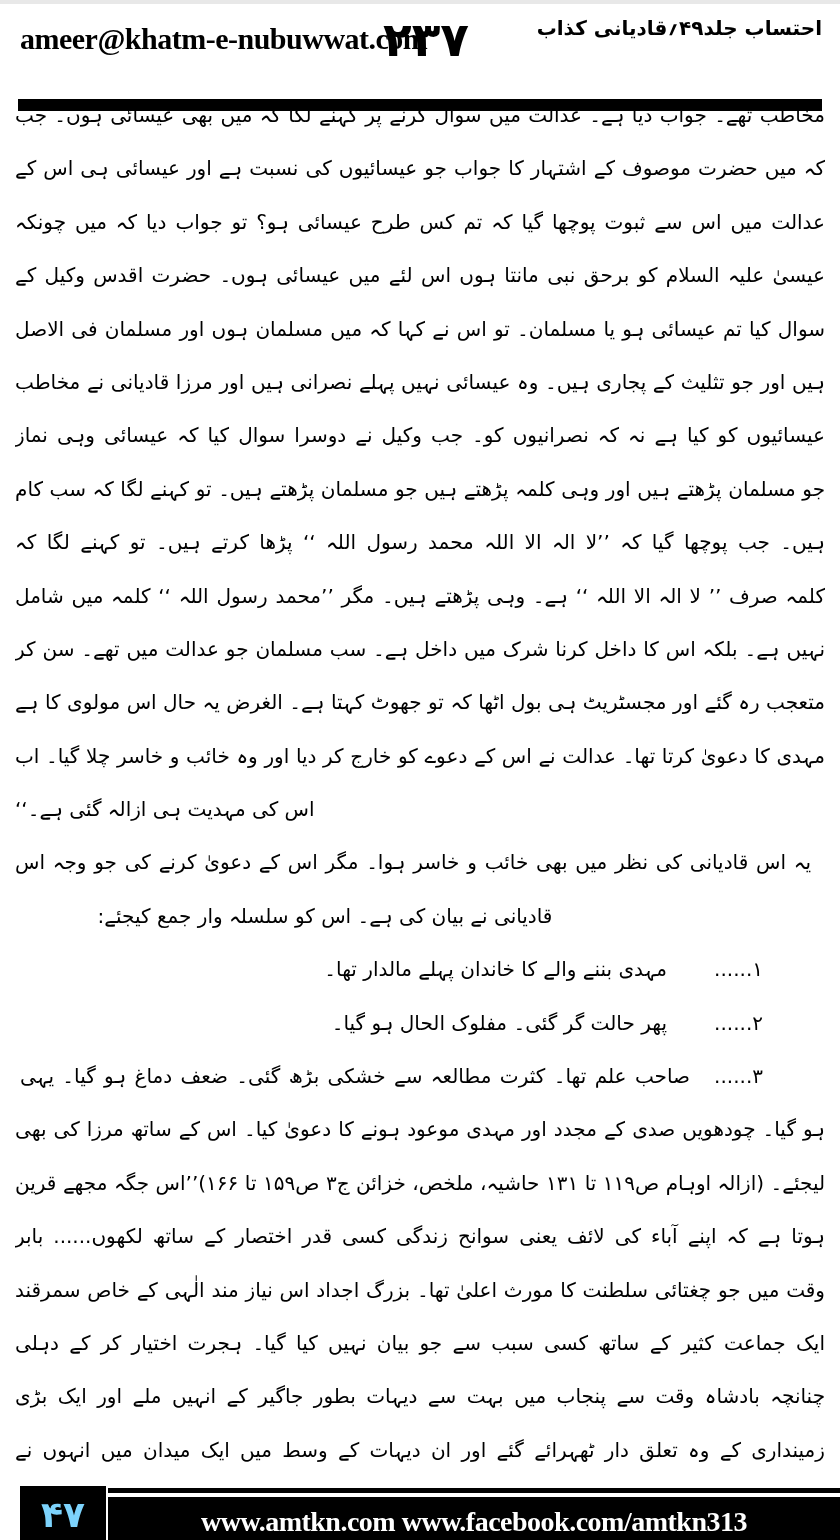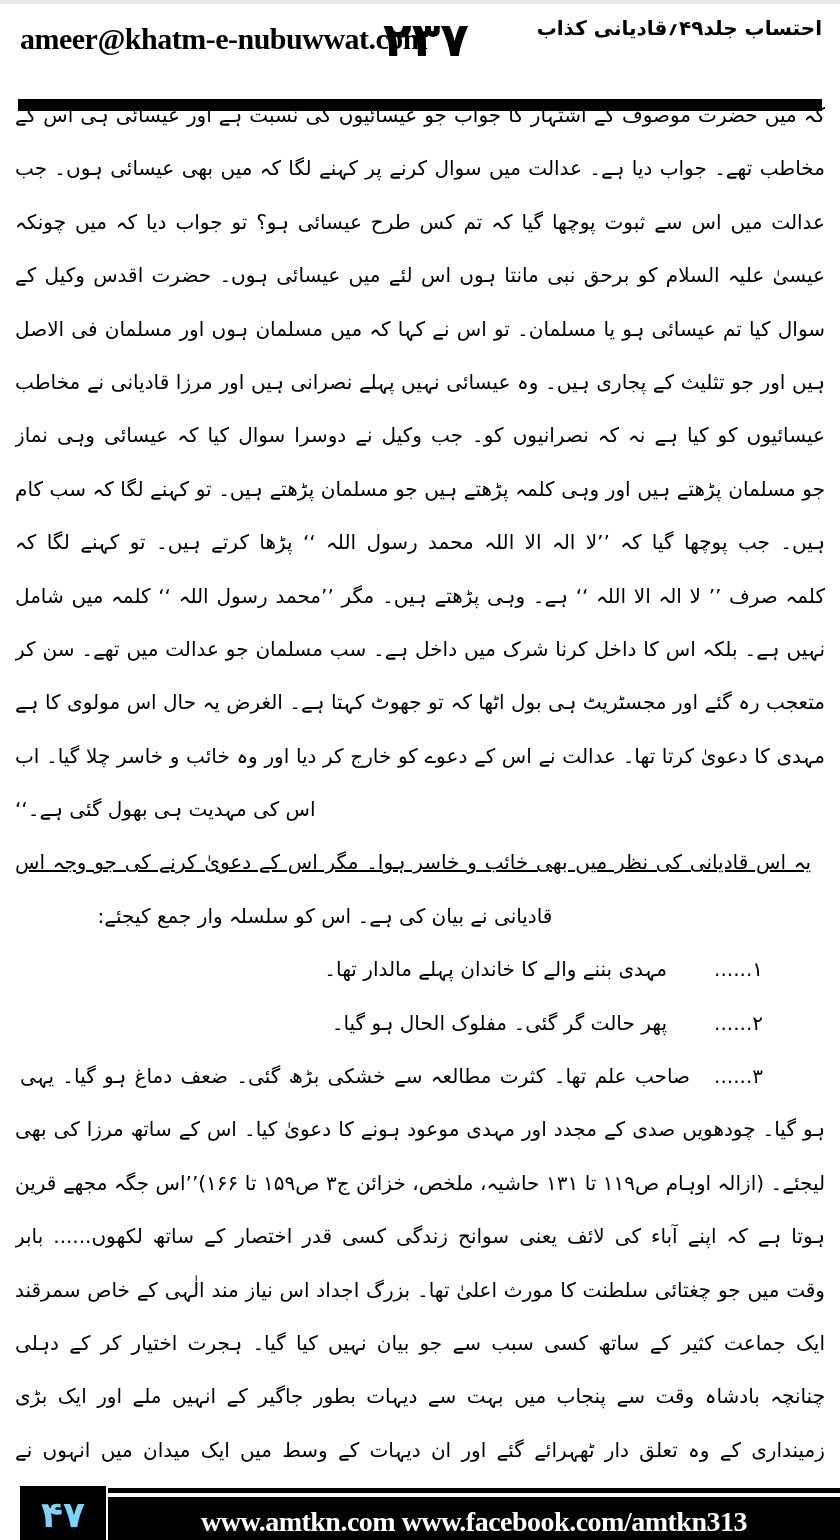--- a/index.html
+++ b/index.html
@@ -29,21 +29,21 @@
     background:#000;
   }
   
   .body-text{position:absolute;left:15px;top:85px;width:810px;}
   .bl{
     height:53.4px;line-height:53.4px;font-size:20px;
     direction:rtl;overflow:hidden;white-space:normal;
   }
   .j{text-align:justify;text-align-last:justify;}
   .left-end{text-align:left;text-align-last:left;}
-  .ind{padding-right:14px;text-decoration:underline;}
+  .ind{padding-right:14px;}
   .ctr{text-align:center;text-align-last:center;padding-right:190px;}
   .list{position:relative;}
   .lnum{position:absolute;right:62px;top:0;direction:rtl;}
   .ltext{position:absolute;right:158px;top:0;direction:rtl;}
   .ltext.l{right:135px;left:5px;text-align:justify;text-align-last:justify;}
   
   .ft-box{
     position:absolute;left:20px;top:1482px;width:86px;height:58px;
     background:#000;color:#7dd3fc;text-align:center;line-height:58px;
     font-size:36px;font-weight:bold;direction:rtl;
@@ -65,34 +65,34 @@
 <body>
 
 <div class="page">
 
   <div class="hdr-email">ameer@khatm-e-nubuwwat.com</div>
   <div class="hdr-num">۲۳۷</div>
   <div class="hdr-title">احتساب جلد۴۹؍قادیانی کذاب</div>
   <div class="hdr-rule"></div>
 
   <div class="body-text">
+    <div class="bl j">مخاطب تھے۔ جواب دیا ہے۔ عدالت میں سوال کرنے پر کہنے لگا کہ میں بھی عیسائی ہوں۔ جب</div>
     <div class="bl j">کہ میں حضرت موصوف کے اشتہار کا جواب جو عیسائیوں کی نسبت ہے اور عیسائی ہی اس کے</div>
-    <div class="bl j">مخاطب تھے۔ جواب دیا ہے۔ عدالت میں سوال کرنے پر کہنے لگا کہ میں بھی عیسائی ہوں۔ جب</div>
     <div class="bl j">عدالت میں اس سے ثبوت پوچھا گیا کہ تم کس طرح عیسائی ہو؟ تو جواب دیا کہ میں چونکہ حضرت</div>
     <div class="bl j">عیسیٰ علیہ السلام کو برحق نبی مانتا ہوں اس لئے میں عیسائی ہوں۔ حضرت اقدس وکیل کے وکیل نے</div>
     <div class="bl j">سوال کیا تم عیسائی ہو یا مسلمان۔ تو اس نے کہا کہ میں مسلمان ہوں اور مسلمان فی الاصل عیسائی</div>
     <div class="bl j">ہیں اور جو تثلیث کے پجاری ہیں۔ وہ عیسائی نہیں پہلے نصرانی ہیں اور مرزا قادیانی نے مخاطب</div>
     <div class="bl j">عیسائیوں کو کیا ہے نہ کہ نصرانیوں کو۔ جب وکیل نے دوسرا سوال کیا کہ عیسائی وہی نماز پڑھتے ہیں</div>
     <div class="bl j">جو مسلمان پڑھتے ہیں اور وہی کلمہ پڑھتے ہیں جو مسلمان پڑھتے ہیں۔ تو کہنے لگا کہ سب کام کرتے</div>
     <div class="bl j">ہیں۔ جب پوچھا گیا کہ ’’لا الہ الا اللہ محمد رسول اللہ ‘‘ پڑھا کرتے ہیں۔ تو کہنے لگا کہ</div>
     <div class="bl j">کلمہ صرف ’’ لا الہ الا اللہ ‘‘ ہے۔ وہی پڑھتے ہیں۔ مگر ’’محمد رسول اللہ ‘‘ کلمہ میں شامل</div>
     <div class="bl j">نہیں ہے۔ بلکہ اس کا داخل کرنا شرک میں داخل ہے۔ سب مسلمان جو عدالت میں تھے۔ سن کر</div>
     <div class="bl j">متعجب رہ گئے اور مجسٹریٹ ہی بول اٹھا کہ تو جھوٹ کہتا ہے۔ الغرض یہ حال اس مولوی کا ہے جو</div>
     <div class="bl j">مہدی کا دعویٰ کرتا تھا۔ عدالت نے اس کے دعوے کو خارج کر دیا اور وہ خائب و خاسر چلا گیا۔ اب</div>
-    <div class="bl left-end">اس کی مہدیت ہی بھول گئی ہے۔‘‘</div>
+    <div class="bl left-end">اس کی مہدیت ہی ازالہ گئی ہے۔‘‘</div>
     <div class="bl j ind">یہ اس قادیانی کی نظر میں بھی خائب و خاسر ہوا۔ مگر اس کے دعویٰ کرنے کی جو وجہ اس</div>
     <div class="bl ctr">قادیانی نے بیان کی ہے۔ اس کو سلسلہ وار جمع کیجئے:</div>
     <div class="bl list">
       <span class="ltext s">مہدی بننے والے کا خاندان پہلے مالدار تھا۔</span>
       <span class="lnum">۱......</span>
     </div>
     <div class="bl list">
       <span class="ltext s">پھر حالت گر گئی۔ مفلوک الحال ہو گیا۔</span>
       <span class="lnum">۲......</span>
     </div>

